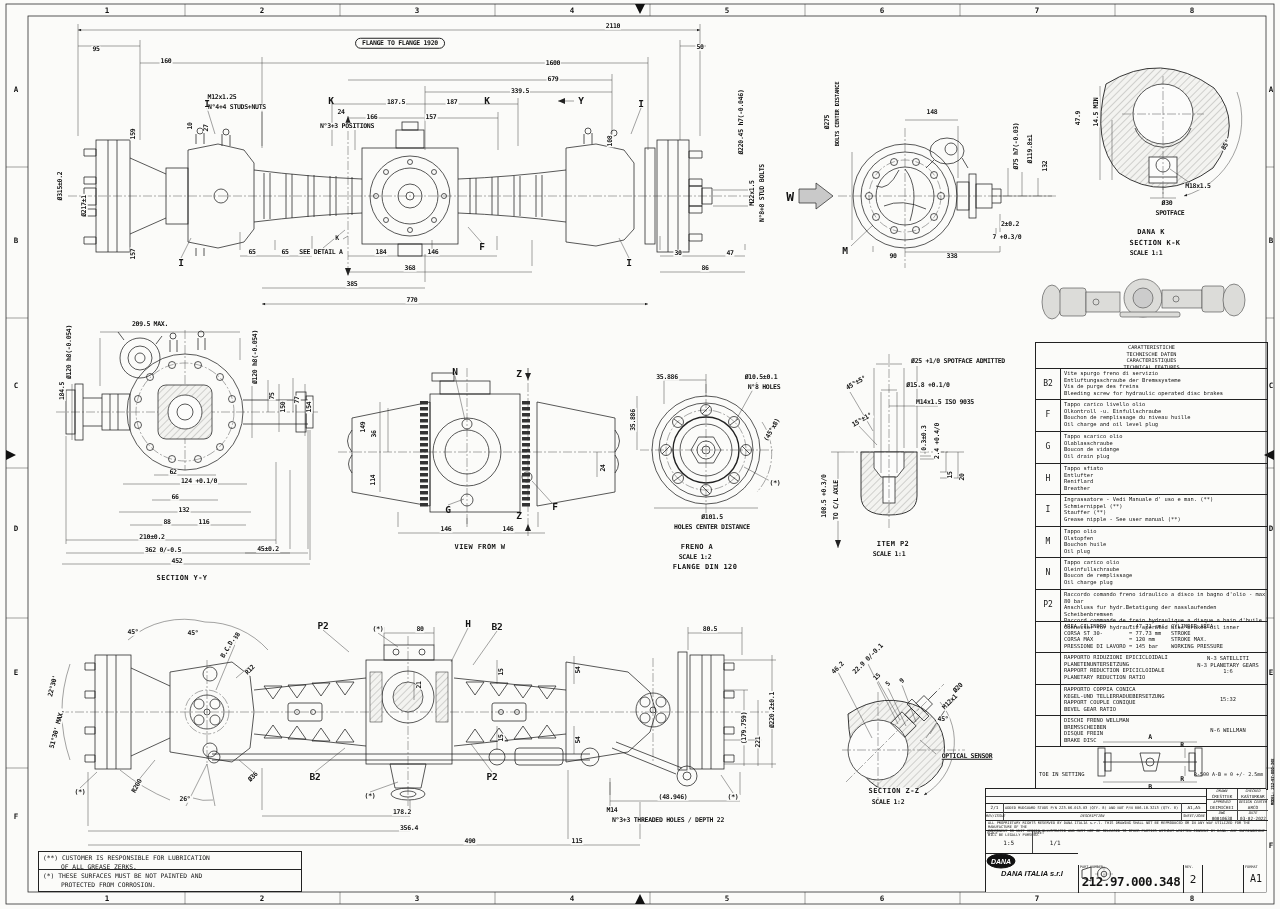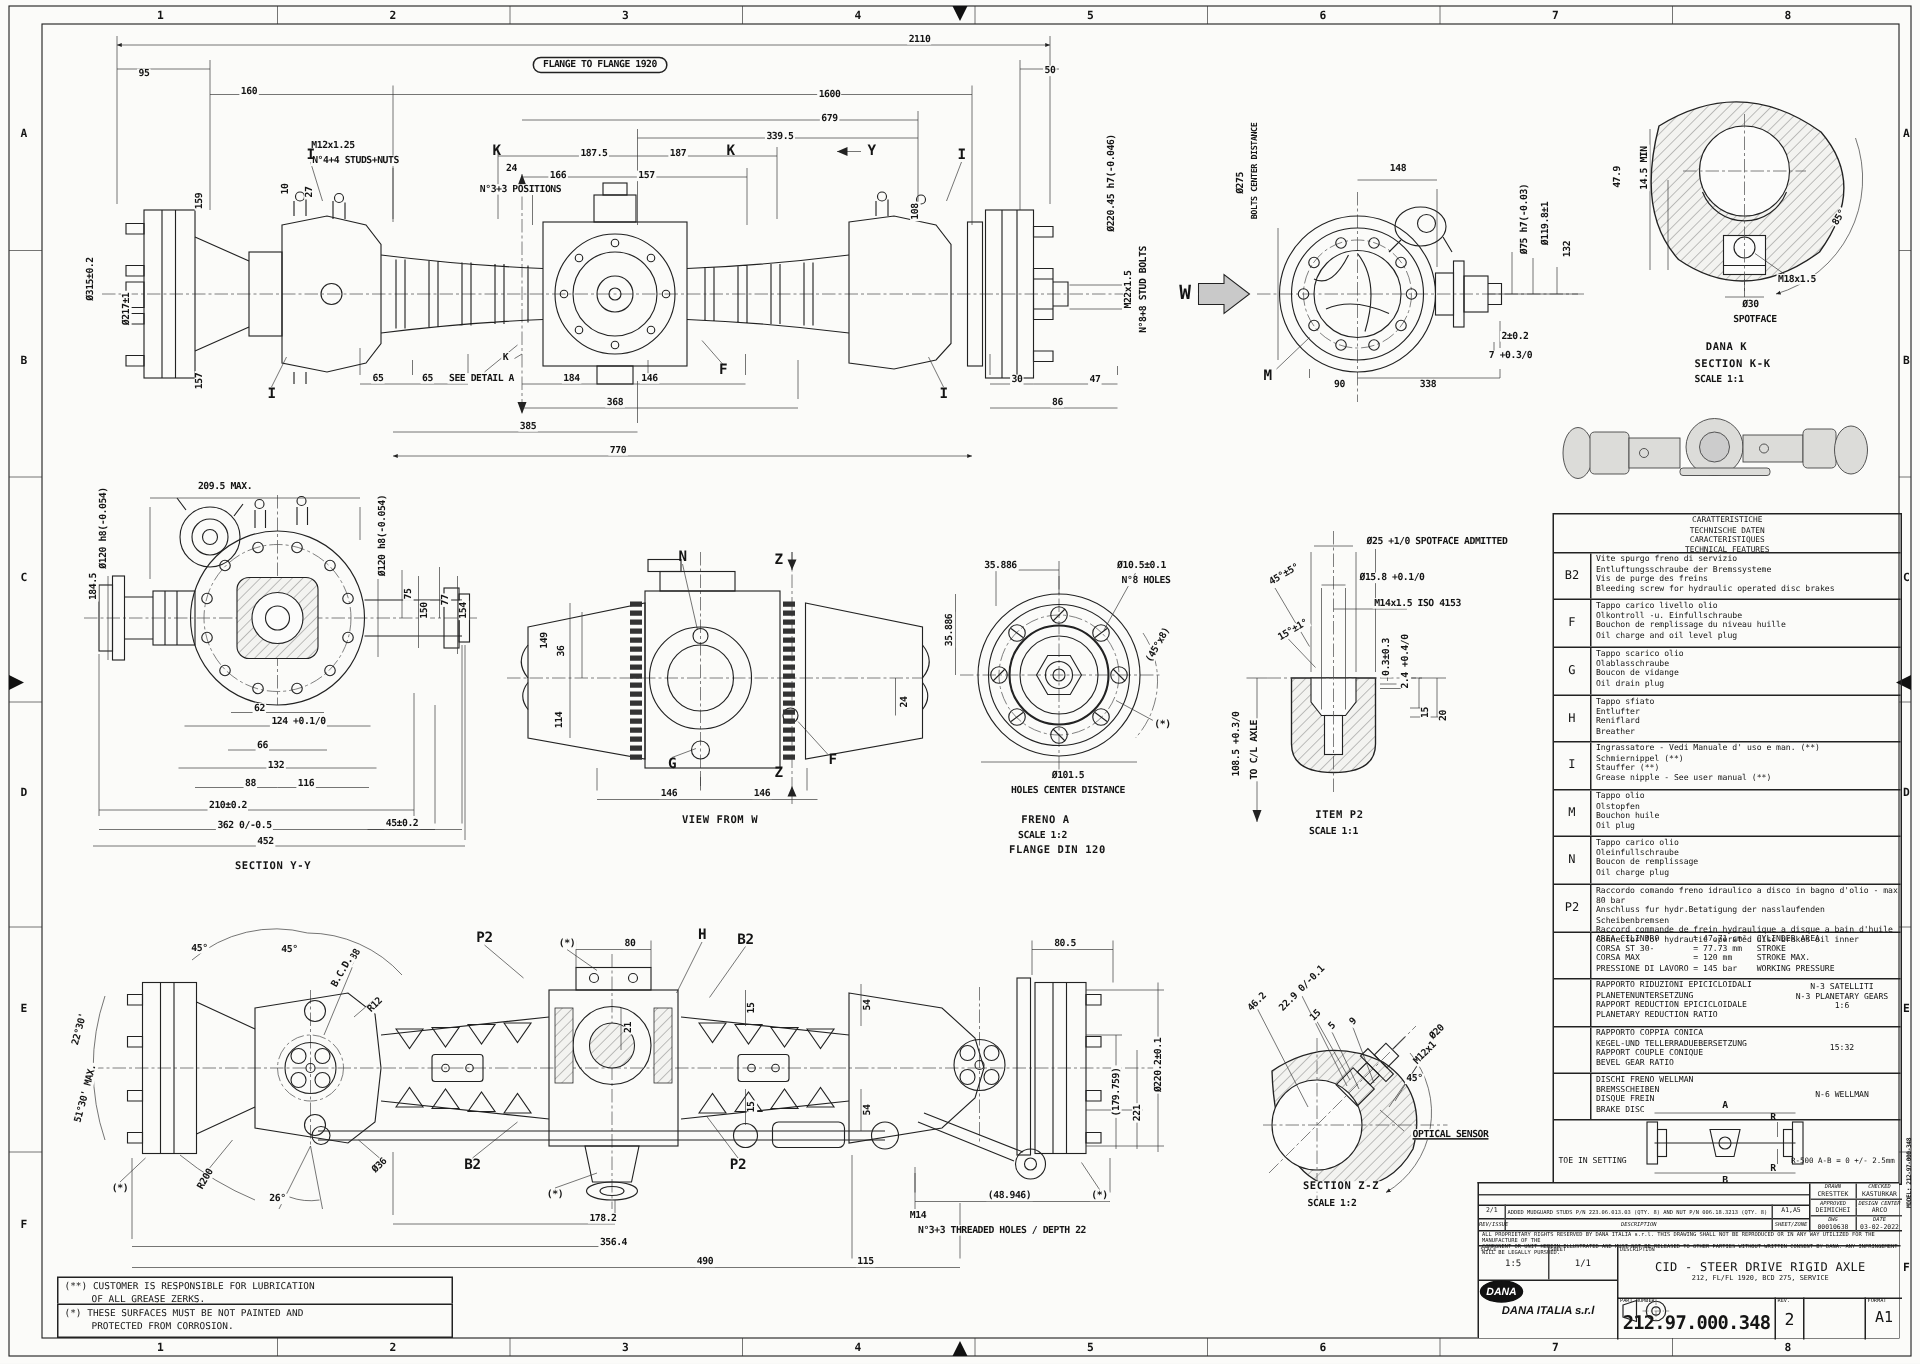--- a/index.html
+++ b/index.html
@@ -510,21 +510,21 @@
 <b class="l" style="left:712px;top:527px">HOLES CENTER DISTANCE</b>
 <b class="l cap" style="left:697px;top:547px">FRENO A</b>
 <b class="l" style="left:695px;top:557px">SCALE 1:2</b>
 <b class="l cap" style="left:705px;top:567px">FLANGE DIN 120</b>
 </div>
 
 <div>
 <b class="l" style="left:958px;top:361px">Ø25 +1/0 SPOTFACE ADMITTED</b>
 <b class="l r30" style="left:856px;top:383px">45°±5°</b>
 <b class="l" style="left:928px;top:385px">Ø15.8 +0.1/0</b>
-<b class="l" style="left:945px;top:402px">M14x1.5 ISO 4153</b>
+<b class="l" style="left:945px;top:402px">M14x1.5 ISO 9035</b>
 <b class="l r30" style="left:862px;top:420px">15°±1°</b>
 <b class="l r90" style="left:924px;top:438px">0.3±0.3</b>
 <b class="l r90" style="left:937px;top:441px">2.4 +0.4/0</b>
 <b class="l r90" style="left:950px;top:475px">15</b>
 <b class="l r90" style="left:962px;top:477px">20</b>
 <b class="l r90" style="left:824px;top:496px">108.5 +0.3/0</b>
 <b class="l r90" style="left:836px;top:500px">TO C/L AXLE</b>
 <b class="l cap" style="left:893px;top:544px">ITEM P2</b>
 <b class="l" style="left:889px;top:554px">SCALE 1:1</b>
 </div>
@@ -784,25 +784,20 @@
       </div>
   </div>
   <div style="position:absolute;left:0;top:64px;width:92px;height:40px;display:flex;align-items:center;justify-content:center;gap:3px">
     <svg width="30" height="16" viewBox="0 0 30 16">
         <ellipse cx="15" cy="8" rx="14" ry="7" fill="#111"></ellipse>
         <ellipse cx="15" cy="8" rx="14" ry="7" fill="none" stroke="#111"></ellipse>
         <text x="15" y="10.5" text-anchor="middle" font-size="7" font-style="italic" font-weight="bold" fill="#fff" font-family="Liberation Sans, sans-serif">DANA</text>
       </svg>
     <div style="font-style:italic;font-weight:bold;font-size:7.5px;font-family:'Liberation Sans',sans-serif">DANA ITALIA s.r.l</div>
   </div>
-  <div style="position:absolute;left:92px;top:42px;width:189px;height:34px;border-left:.8px solid #222;border-bottom:.8px solid #222;position:absolute">
-    <span class="hdr">DESCRIPTION</span>
-    <div style="text-align:center;padding-top:9px;font-size:8px;letter-spacing:.2px">CID - STEER DRIVE RIGID AXLE</div>
-    <div style="text-align:center;font-size:4.6px;padding-top:1px">212, FL/FL 1920, BCD 275, SERVICE</div>
-  </div>
   <div style="position:absolute;left:92px;top:76px;width:189px;height:28px;border-left:.8px solid #222;display:flex">
     <div style="width:104px;position:relative;border-right:.8px solid #222">
         <span class="hdr">PART NUMBER</span>
         <div style="text-align:center;padding-top:9px;font-size:12.5px;font-weight:bold;letter-spacing:-.5px">212.97.000.348</div>
       </div>
     <div style="width:18px;position:relative;border-right:.8px solid #222">
         <span class="hdr">REV.</span>
         <div style="text-align:center;padding-top:8px;font-size:11px">2</div>
       </div>
     <div style="width:40px;border-right:.8px solid #222;display:flex;align-items:center;justify-content:center">

